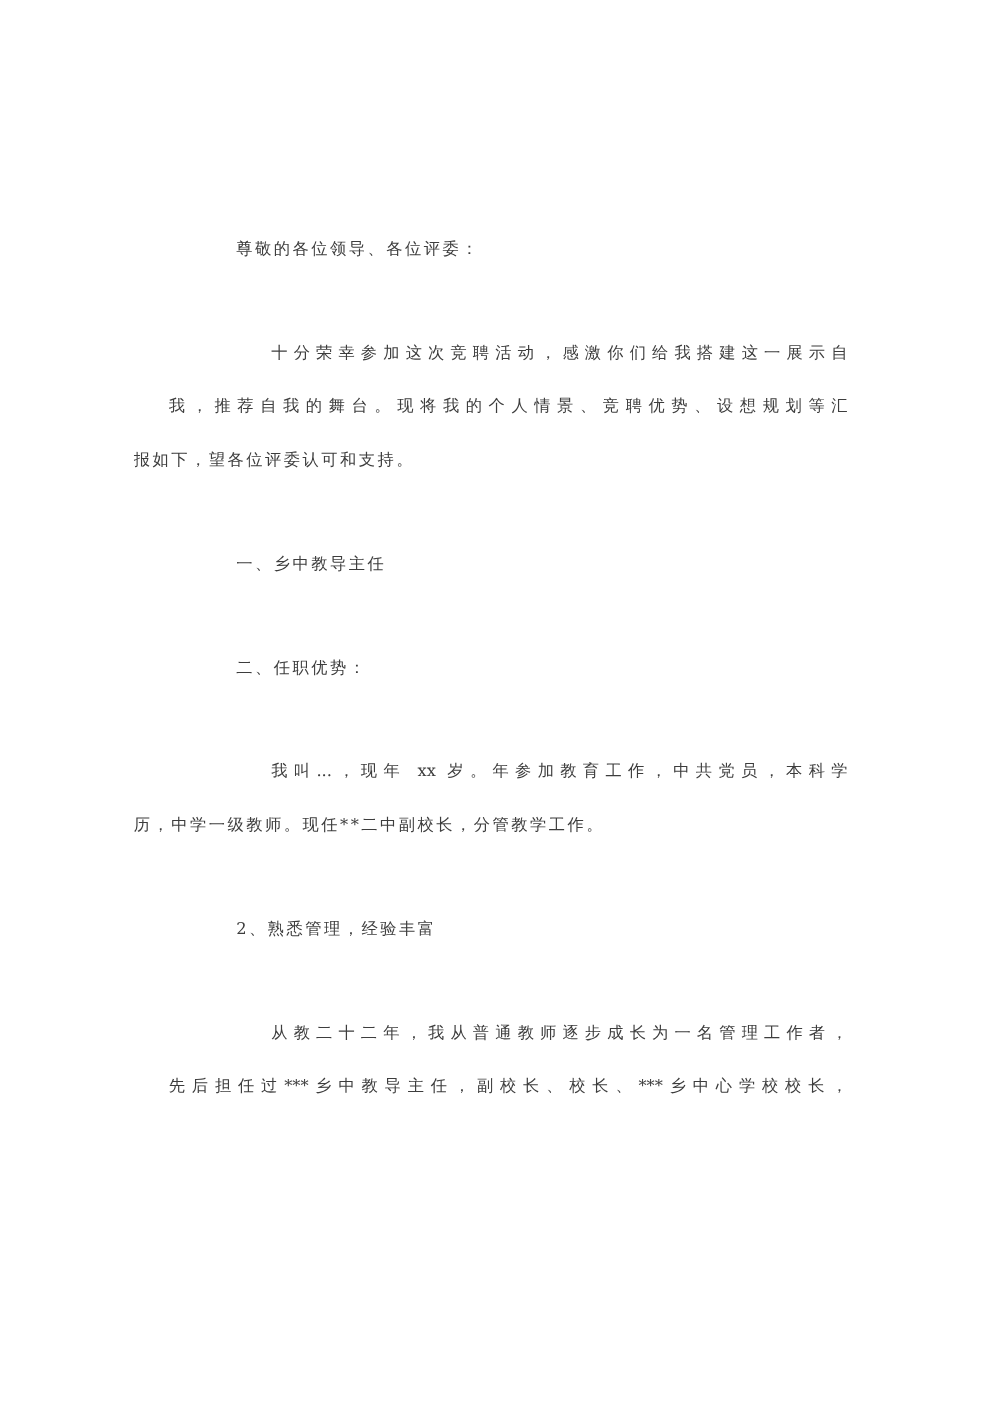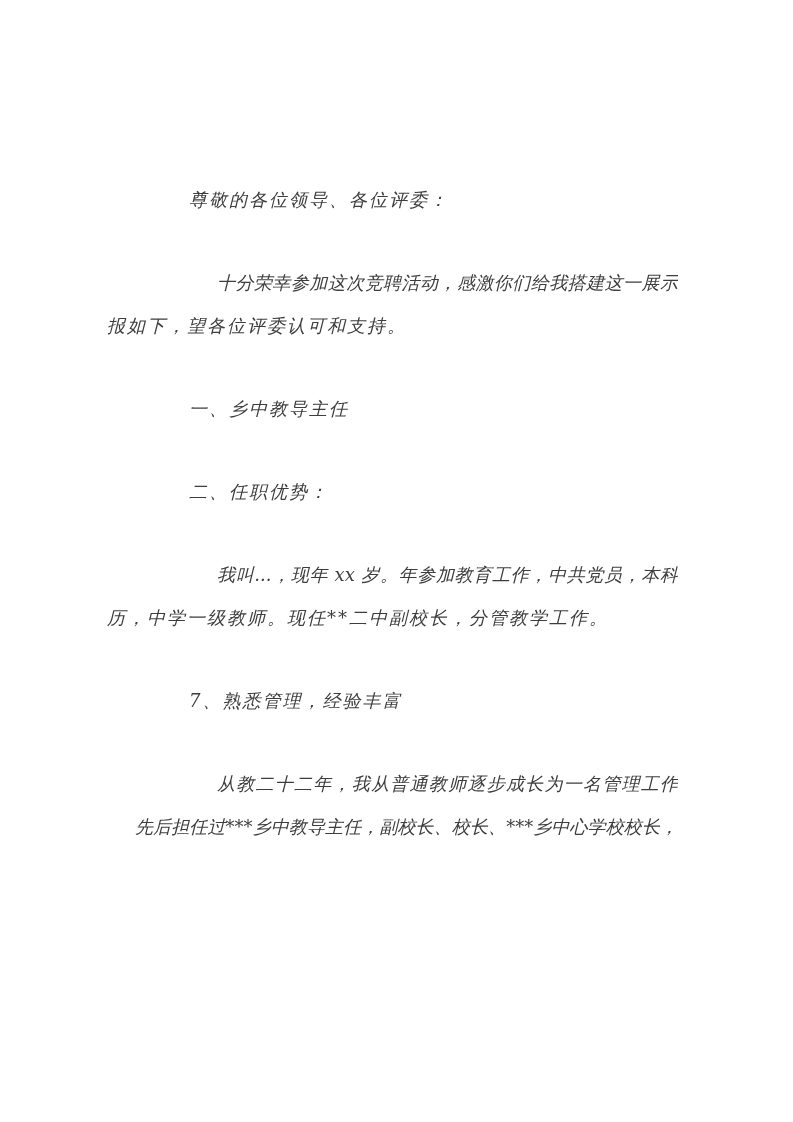--- a/index.html
+++ b/index.html
@@ -15,25 +15,24 @@
     box-sizing: border-box;
     padding: 178px 115px 0 107px;
     overflow: hidden;
     font-family: "DejaVu Serif", "Liberation Serif", serif;
     color: #3d3d3d;
   }
   .block {
     margin: 0 0 40px 0;
   }
   .line {
-    font-size: 18px;
+    font-size: 13px;
     line-height: 43px;
     height: 43px;
     overflow: hidden;
-    font-style: italic;
   }
   
   .line.full {
     text-align: justify;
     text-align-last: justify;
     text-justify: inter-character;
     margin-left: 28px;
   }
   
   .line.end {
@@ -50,38 +49,39 @@
 
 <div class="page">
 
   <div class="block">
     <div class="line indent end">尊敬的各位领导、各位评委：</div>
   </div>
 
 
   <div class="block">
     <div class="line indent full">十分荣幸参加这次竞聘活动，感激你们给我搭建这一展示自</div>
+    <div class="line full">我，推荐自我的舞台。现将我的个人情景、竞聘优势、设想规划等汇</div>
     <div class="line end">报如下，望各位评委认可和支持。</div>
   </div>
 
   <div class="block">
     <div class="line indent end">一、乡中教导主任</div>
   </div>
 
   <div class="block">
     <div class="line indent end">二、任职优势：</div>
   </div>
 
   <div class="block">
     <div class="line indent full">我叫...，现年 xx 岁。年参加教育工作，中共党员，本科学</div>
     <div class="line end">历，中学一级教师。现任**二中副校长，分管教学工作。</div>
   </div>
 
   <div class="block">
-    <div class="line indent end">7、熟悉管理，经验丰富</div>
+    <div class="line indent end">2、熟悉管理，经验丰富</div>
   </div>
 
   <div class="block">
     <div class="line indent full">从教二十二年，我从普通教师逐步成长为一名管理工作者，</div>
     <div class="line full">先后担任过***乡中教导主任，副校长、校长、***乡中心学校校长，</div>
   </div>
 
 </div>
 
 </body></html>

